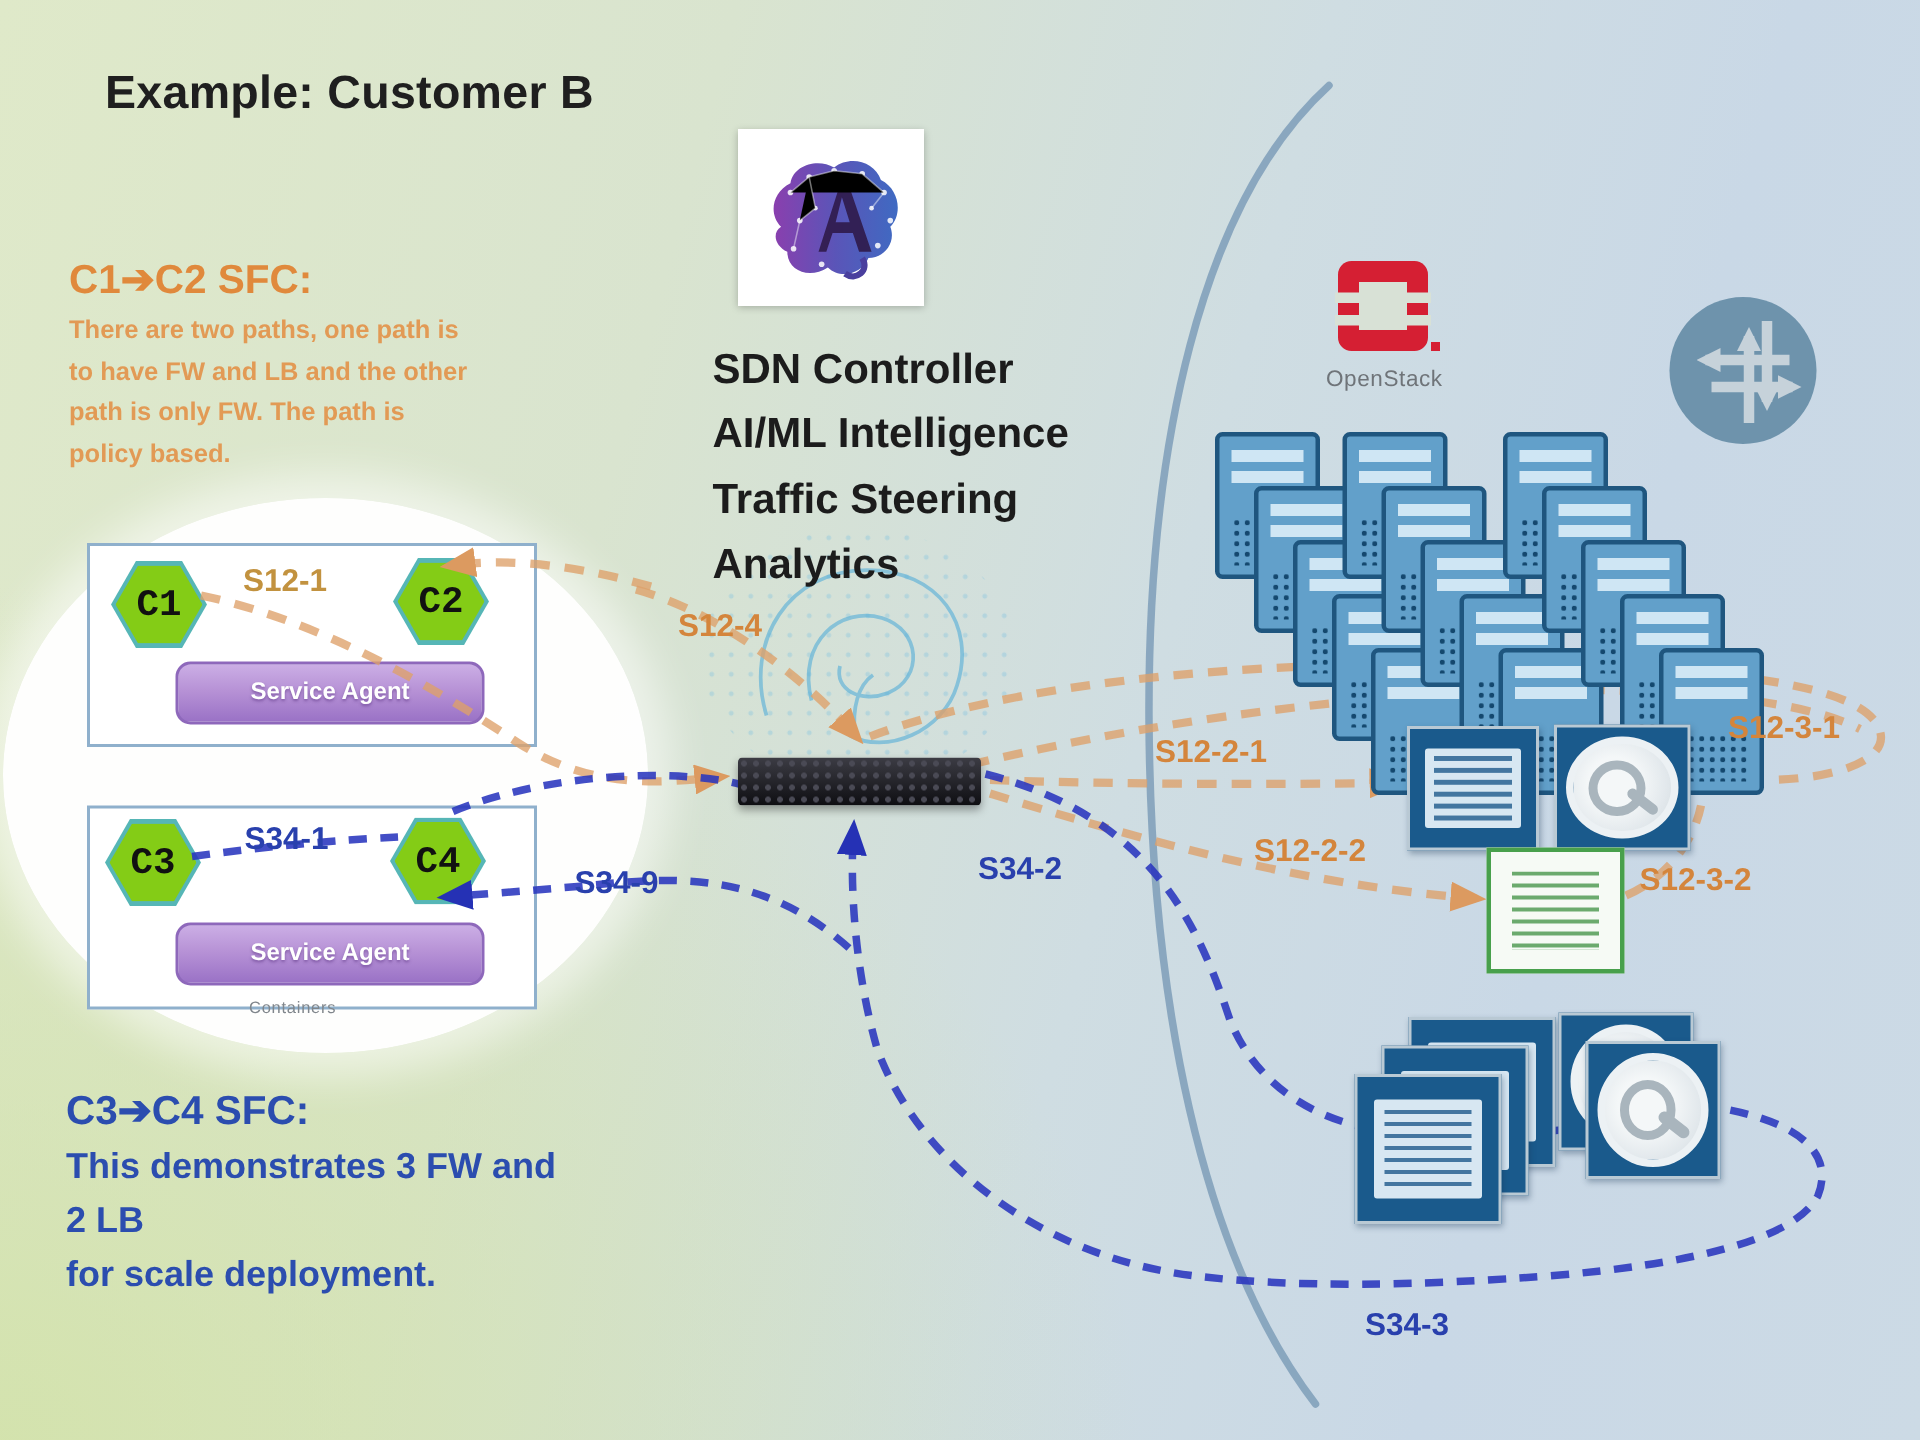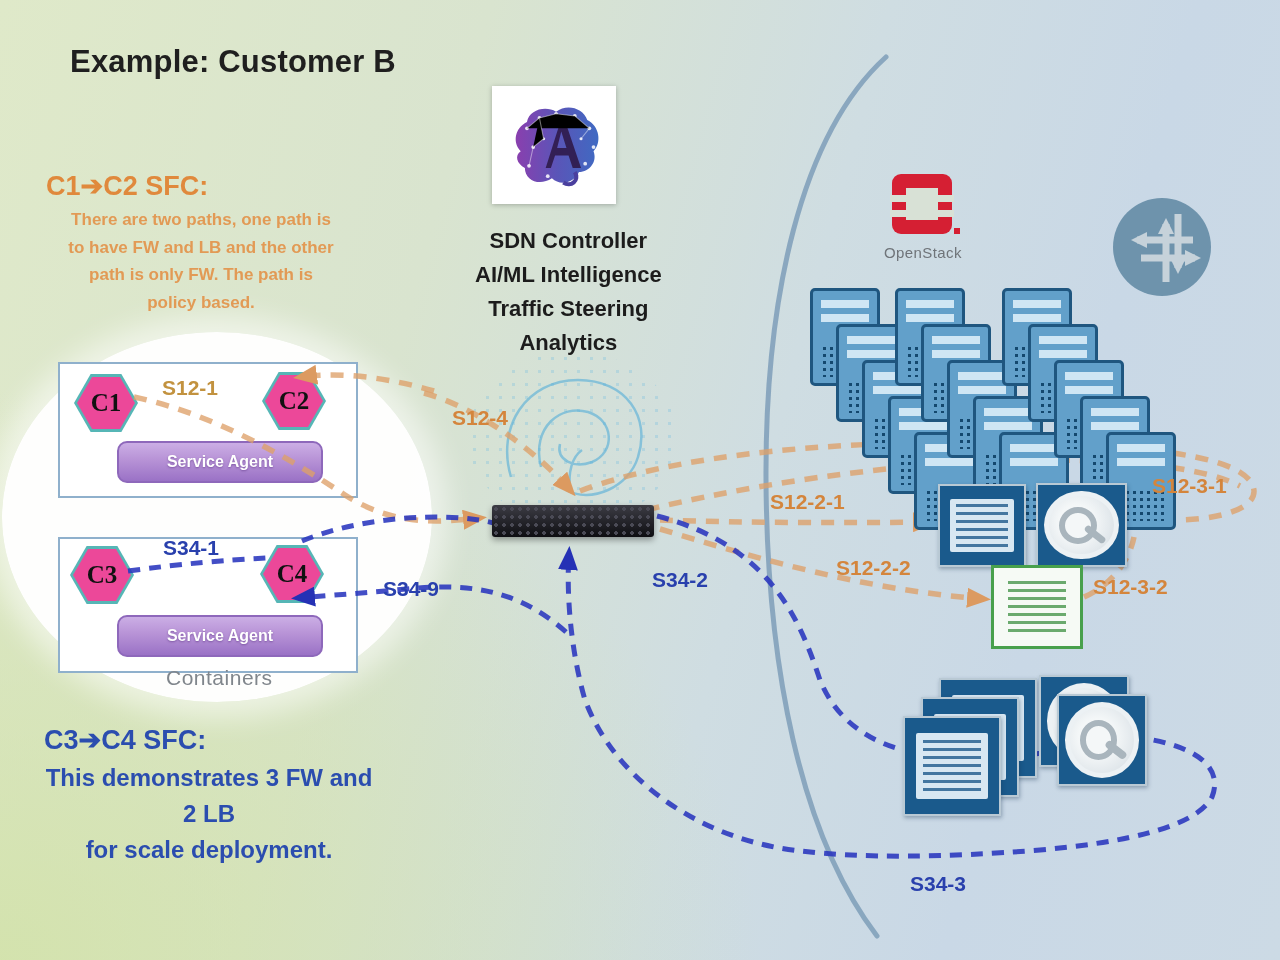--- a/index.html
+++ b/index.html
@@ -4,46 +4,46 @@
 <style>
   html,body{margin:0;padding:0;}
   .stage{
     position:relative;width:1280px;height:960px;overflow:hidden;
     font-family:"Liberation Sans", sans-serif;
     background:
       radial-gradient(ellipse at 0% 100%, rgba(210,226,168,.85), rgba(210,226,168,0) 42%),
       linear-gradient(105deg,#dfe9c9 0%,#d9e4cf 32%,#cfdde2 58%,#c9d8e6 78%,#ccdae5 100%);
   }
   .abs{position:absolute;}
-  .ml{white-space:pre-line;text-align:center;}
+  .ml{white-space:pre-line;}
   
   .title{font-size:31px;font-weight:600;color:#1f1f1f;letter-spacing:.2px;}
   .head-o{font-size:27px;font-weight:700;color:#e0893c;}
   .body-o{font-size:17px;font-weight:600;color:#e29a55;line-height:1.62;width:310px;}
   .head-b{font-size:27px;font-weight:700;color:#2b4daf;}
   .body-b{font-size:24px;font-weight:700;color:#2b4daf;line-height:1.5;width:330px;}
-  .sdn-caption{font-size:22px;font-weight:600;color:#1c1c1c;line-height:1.55;}
+  .sdn-caption{font-size:28px;font-weight:600;color:#1c1c1c;line-height:1.55;}
   .plabel{font-size:21px;font-weight:700;}
   .plabel.o{color:#d4853c;}
   .plabel.g{color:#c2923f;}
   .plabel.b{color:#2940ad;}
-  .containers-label{font-size:21px;color:#80868c;letter-spacing:.5px;}
+  .containers-label{font-size:11px;color:#80868c;letter-spacing:.5px;}
   .os-label{font-size:15px;color:#6f7479;letter-spacing:.4px;text-align:center;}
   
   .ellipse{left:2px;top:332px;width:430px;height:370px;border-radius:50%;
     background:rgba(255,255,255,.96);box-shadow:0 0 28px 16px rgba(255,255,255,.55);z-index:1;}
   .cbox{background:#fff;border:2px solid #8fb0cc;z-index:2;}
   .sabar{height:38px;border:2px solid #8e68bb;border-radius:10px;z-index:3;
     background:linear-gradient(180deg,#cbaee5 0%,#b792d6 45%,#9a72c6 100%);
     display:flex;align-items:center;justify-content:center;
     color:#fff;font-size:16px;font-weight:600;text-shadow:0 1px 2px rgba(80,40,120,.5);}
   .hexo{width:64px;height:58px;z-index:3;clip-path:polygon(26% 0,74% 0,100% 50%,74% 100%,26% 100%,0 50%);background:#56b6b6;}
   .hexi{position:absolute;inset:3px;clip-path:polygon(26% 0,74% 0,100% 50%,74% 100%,26% 100%,0 50%);
-    background:#ec4899;display:flex;align-items:center;justify-content:center;
-    font-family:Liberation Serif, serif;font-size:25px;font-weight:600;color:#111;}
+    background:#84cc16;display:flex;align-items:center;justify-content:center;
+    font-family:Liberation Mono, monospace;font-size:25px;font-weight:600;color:#111;}
   .switch{left:492px;top:505px;width:162px;height:32px;z-index:5;border-radius:3px;
     background-image:radial-gradient(circle,#4a4a55 1.8px, transparent 2.1px),linear-gradient(180deg,#3c3c44,#0e0e12);
     background-size:8px 8px,100% 100%;box-shadow:0 3px 6px rgba(0,0,0,.35);}
   
   .server{width:64px;height:92px;background:#62a0ca;border:3px solid #1f567f;border-radius:5px;z-index:5;}
   .server::before{content:"";position:absolute;top:9px;left:8px;right:8px;height:24px;
     background:repeating-linear-gradient(180deg,#cfe6f4 0 8px,rgba(0,0,0,0) 8px 14px);}
   .server::after{content:"";position:absolute;left:8px;right:8px;bottom:6px;height:32px;
     background-image:radial-gradient(circle,#14486e 1.6px,transparent 1.9px);background-size:7px 7px;}
   
@@ -175,21 +175,21 @@
   <div class="abs plabel g" style="left:162px;top:376px;z-index:6;">S12-1</div>
   <div class="abs sabar" style="left:117px;top:441px;width:202px;">Service Agent</div>
 
   <div class="abs cbox" style="left:58px;top:537px;width:296px;height:132px;"></div>
   <div class="abs hexo" style="left:70px;top:546px;">
     <div class="hexi">C3</div>
   </div>
   <div class="abs hexo" style="left:260px;top:545px;">
     <div class="hexi">C4</div>
   </div>
-  <div class="abs plabel b" style="left:163px;top:536px;z-index:6;">S34-1</div>
+  <div class="abs plabel b" style="left:163px;top:548px;z-index:6;">S34-1</div>
   <div class="abs sabar" style="left:117px;top:615px;width:202px;">Service Agent</div>
 
   <div class="abs containers-label" style="left:166px;top:666px;z-index:6;">Containers</div>
 
   <svg class="abs paths" width="1280" height="960" viewBox="0 0 1280 960">
     <defs>
       <marker id="arrO" markerUnits="userSpaceOnUse" markerWidth="24" markerHeight="20" refX="17" refY="10" orient="auto">
         <path d="M0,0 L24,10 L0,20 Z" fill="#dc9a60"></path>
       </marker>
       <marker id="arrB" markerUnits="userSpaceOnUse" markerWidth="24" markerHeight="20" refX="17" refY="10" orient="auto">

